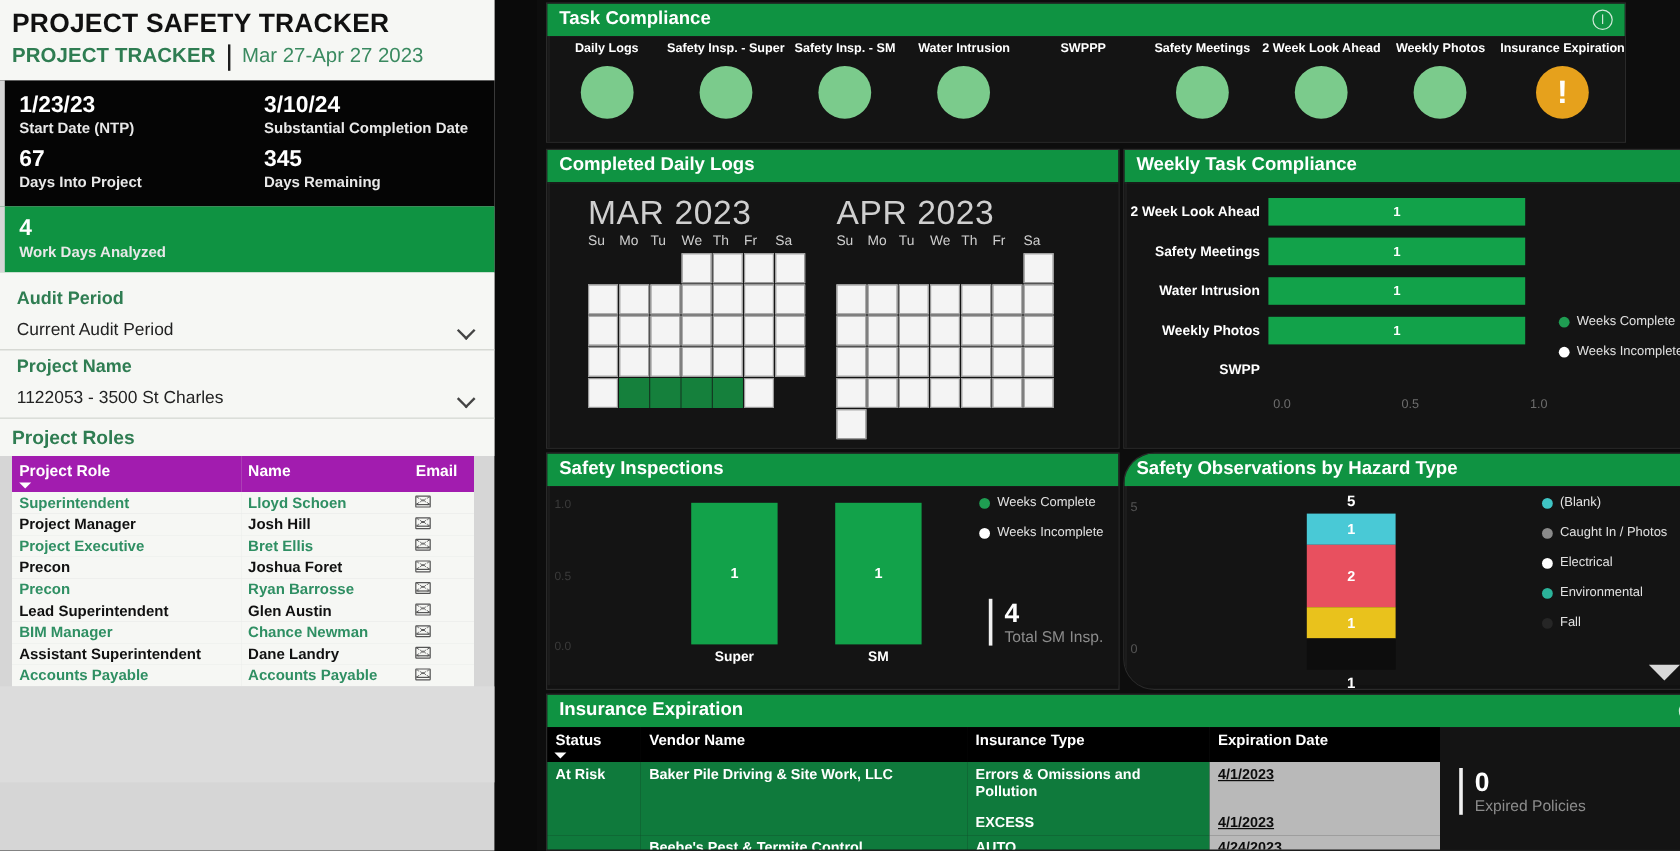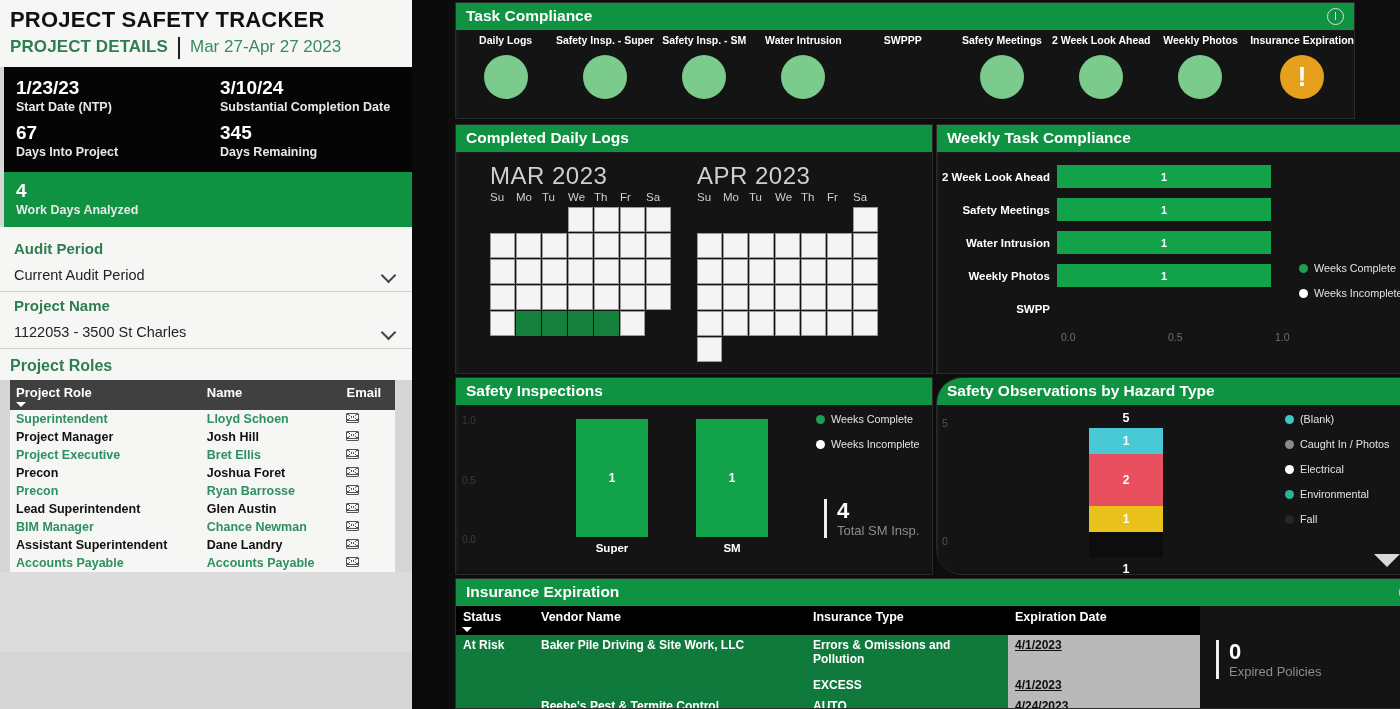--- a/index.html
+++ b/index.html
@@ -54,21 +54,21 @@
   .chev { width: 17px; height: 10px; position: relative; flex: none; }
   .chev::before {
     content: ""; position: absolute; left: 2px; top: 0;
     width: 9px; height: 9px; border-right: 2px solid #444; border-bottom: 2px solid #444;
     transform: rotate(45deg);
   }
 
   .roles-title { font-size: 16px; font-weight: bold; color: #2f7d52; padding: 8px 0 5px 10px; background:#f6f7f4;}
   .roles-table { width: 385px; margin-left: 10px; border-collapse: collapse; font-size: 12.5px; }
   .roles-table th {
-    background: #404040; color: #fff; text-align: left; font-weight: bold;
+    background: #a21caf; color: #fff; text-align: left; font-weight: bold;
     font-size: 13px; padding: 5px 6px 10px 6px; vertical-align: top;
   }
   .th-sort { position: relative; }
   .th-sort::after {
     content: ""; position: absolute; left: 6px; bottom: 3px;
     border-left: 5px solid transparent; border-right: 5px solid transparent;
     border-top: 5px solid #fff;
   }
   .roles-table td { padding: 2px 6px; font-weight: bold; background: #f6f7f4; }
   .roles-table tr.alt td { color: #2f8f63; }
@@ -120,21 +120,21 @@
   }
   .dot.warn {
     background: #e6a11c; position: relative; display: flex; align-items: center; justify-content: center;
   }
   .dot.warn::after { content: "!"; color: #fff; font-size: 27px; font-weight: bold; line-height: 1; }
   .dot.none { background: transparent; }
 
   
   #p-cal { left: 8px; top: 124px; width: 478px; height: 250px; }
   .cal-row { display: flex; gap: 26px; padding: 10px 0 0 34px; }
-  .cal-title { color: #cfcfcf; font-size: 24px; letter-spacing: .5px; }
+  .cal-title { color: #cfcfcf; font-size: 28px; letter-spacing: .5px; }
   .cal-dow { display: grid; grid-template-columns: repeat(7, 25px); column-gap: 1px; margin-top: 1px; }
   .cal-dow span { color: #cfcfcf; font-size: 11.5px; text-align: left; }
   .cal-grid { display: grid; grid-template-columns: repeat(7, 25px); gap: 1px; margin-top: 4px; }
   .cell-day { width: 25px; height: 25px; background: #f4f4f4; border: 1px solid #9a9a9a; }
   .cell-day.filled { background: #15803c; border-color: #15803c; }
   .cell-day.empty { background: transparent; border: none; }
 
   
   #p-weekly { left: 489px; top: 124px; width: 491px; height: 250px; }
   .wt-chart { position: relative; padding: 8px 0 0 0; height: 202px; }
@@ -223,21 +223,21 @@
 </style>
 </head>
 <body>
 
 <div class="app">
 
   <div class="sidebar">
     <div class="sb-white">
       <div class="title">PROJECT SAFETY TRACKER</div>
       <div class="subrow">
-        <div class="sub-left">PROJECT DETAILS</div>
+        <div class="sub-left">PROJECT TRACKER</div>
         <div class="sub-div"></div>
         <div class="sub-right">Mar 27-Apr 27 2023</div>
       </div>
     </div>
 
     <div class="kpi-black">
       <div class="cell">
         <div class="kpi-num">1/23/23</div>
         <div class="kpi-lbl">Start Date (NTP)</div>
       </div>

